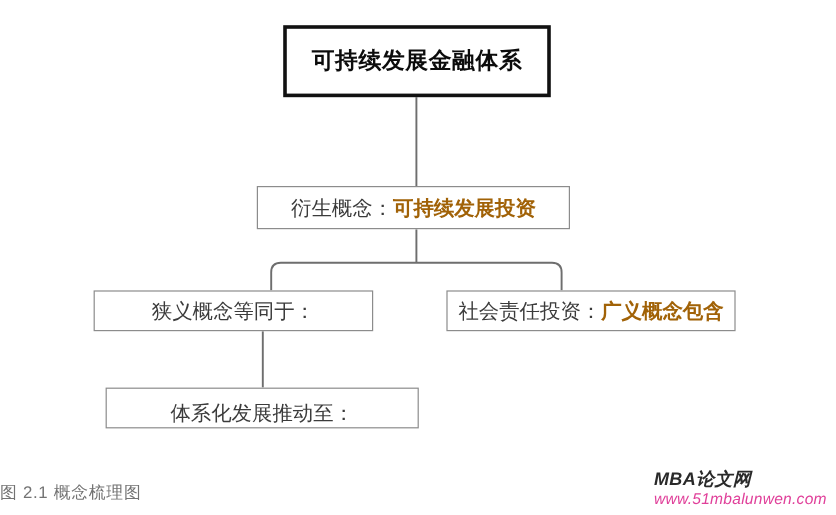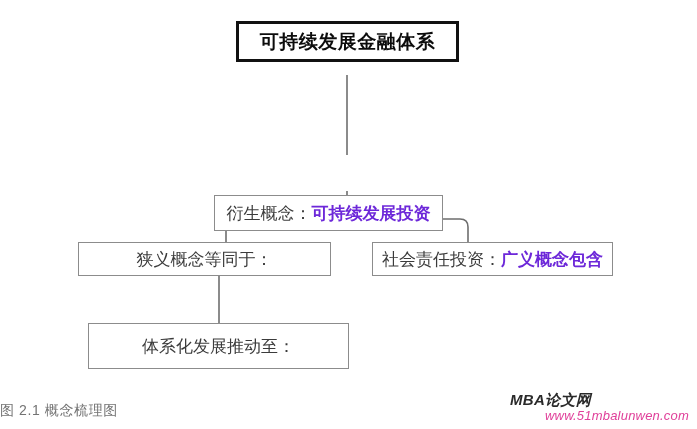--- a/index.html
+++ b/index.html
@@ -49,68 +49,68 @@
     align-items: center;
     justify-content: center;
     white-space: nowrap;
   }
   .node .txt-normal {
     font-weight: 400;
     color: #3b3b3b;
   }
   .node .txt-bold {
     font-weight: 700;
-    color: #6d28d9;
+    color: #a16207;
   }
 
   
   #node-root {
     left: 236px;
     top: 21px;
     width: 223px;
-    height: 41px;
+    height: 60px;
     border: 3px solid #111111;
   }
   #node-root .txt-bold {
     font-size: 19px;
     letter-spacing: 0.5px;
     color: #0c0c0c;
   }
 
   
   .node.thin {
     border: 1.4px solid #8c8c8c;
   }
   .node.thin .txt-normal { font-size: 17px; }
   .node.thin .txt-bold   { font-size: 17px; }
 
   #node-derived {
     left: 214px;
     top: 155px;
-    width: 229px;
+    width: 261px;
     height: 36px;
-    margin-top: 40px;
   }
   #node-narrow {
     left: 78px;
     top: 242px;
-    width: 253px;
+    width: 233px;
     height: 34px;
   }
   #node-broad {
     left: 372px;
     top: 242px;
     width: 241px;
     height: 34px;
   }
   #node-esg {
     left: 88px;
     top: 323px;
     width: 261px;
-    height: 46px;
+    height: 34px;
+    align-items: flex-end;
   }
 
   
   #figure-caption {
     position: absolute;
     z-index: 2;
     left: 0;
     top: 402px;
     width: 614px;
     text-align: left;
@@ -133,21 +133,20 @@
     font-weight: 700;
     font-size: 15px;
     color: #2a2a2a;
     letter-spacing: 0.3px;
   }
   #watermark-url {
     font-style: italic;
     font-size: 13px;
     color: #e0409a;
     letter-spacing: 0.2px;
-    margin-left: 35px;
   }
 </style>
 </head>
 <body>
 
 <div id="diagram">
 
   <svg class="connectors" viewBox="0 0 697 429" width="697" height="429" xmlns="http://www.w3.org/2000/svg">
 
     <line x1="347" y1="75" x2="347" y2="155"></line>

